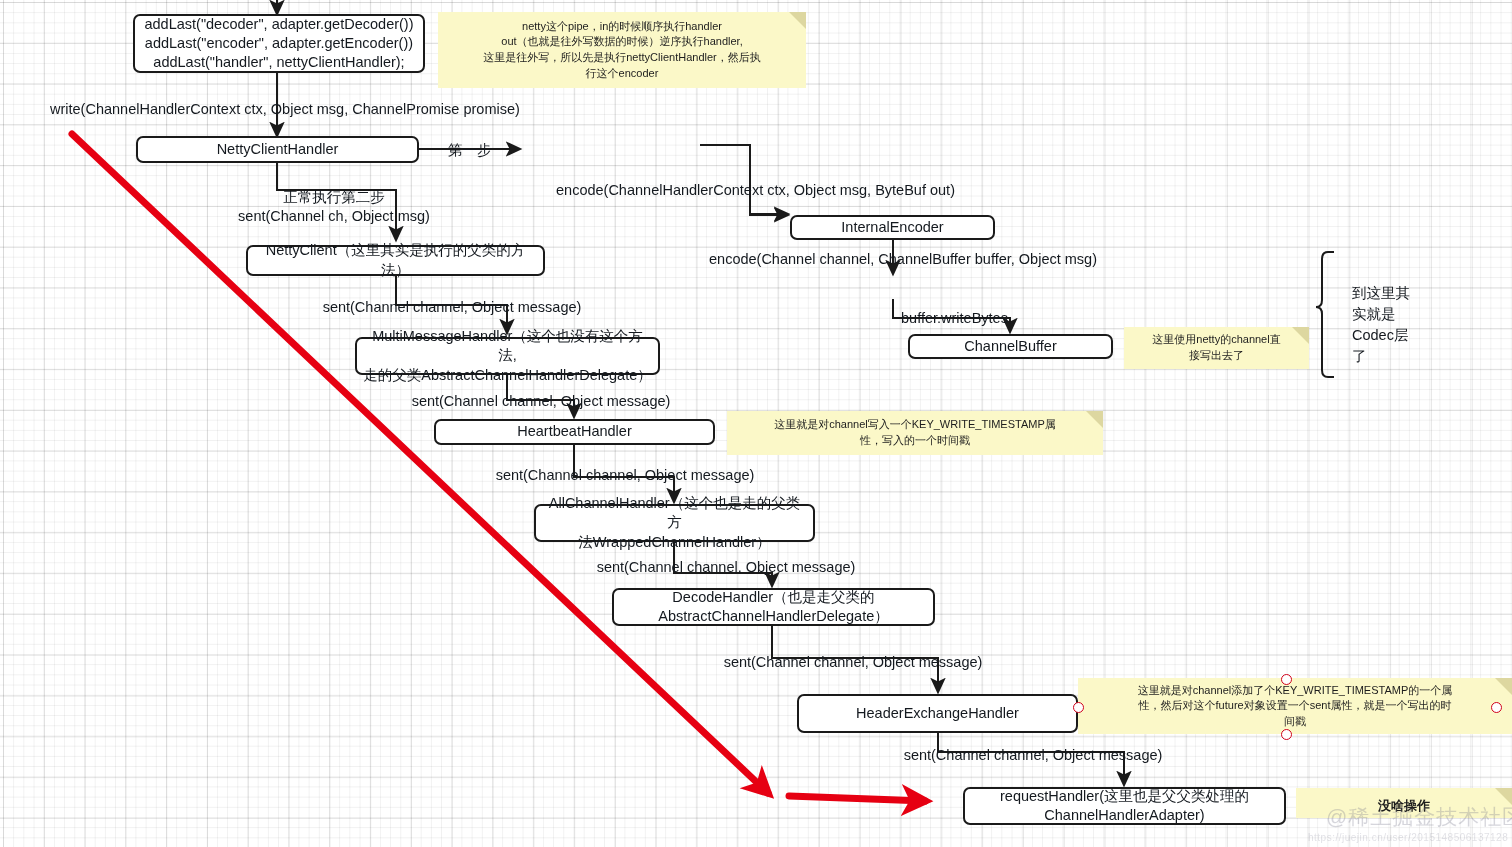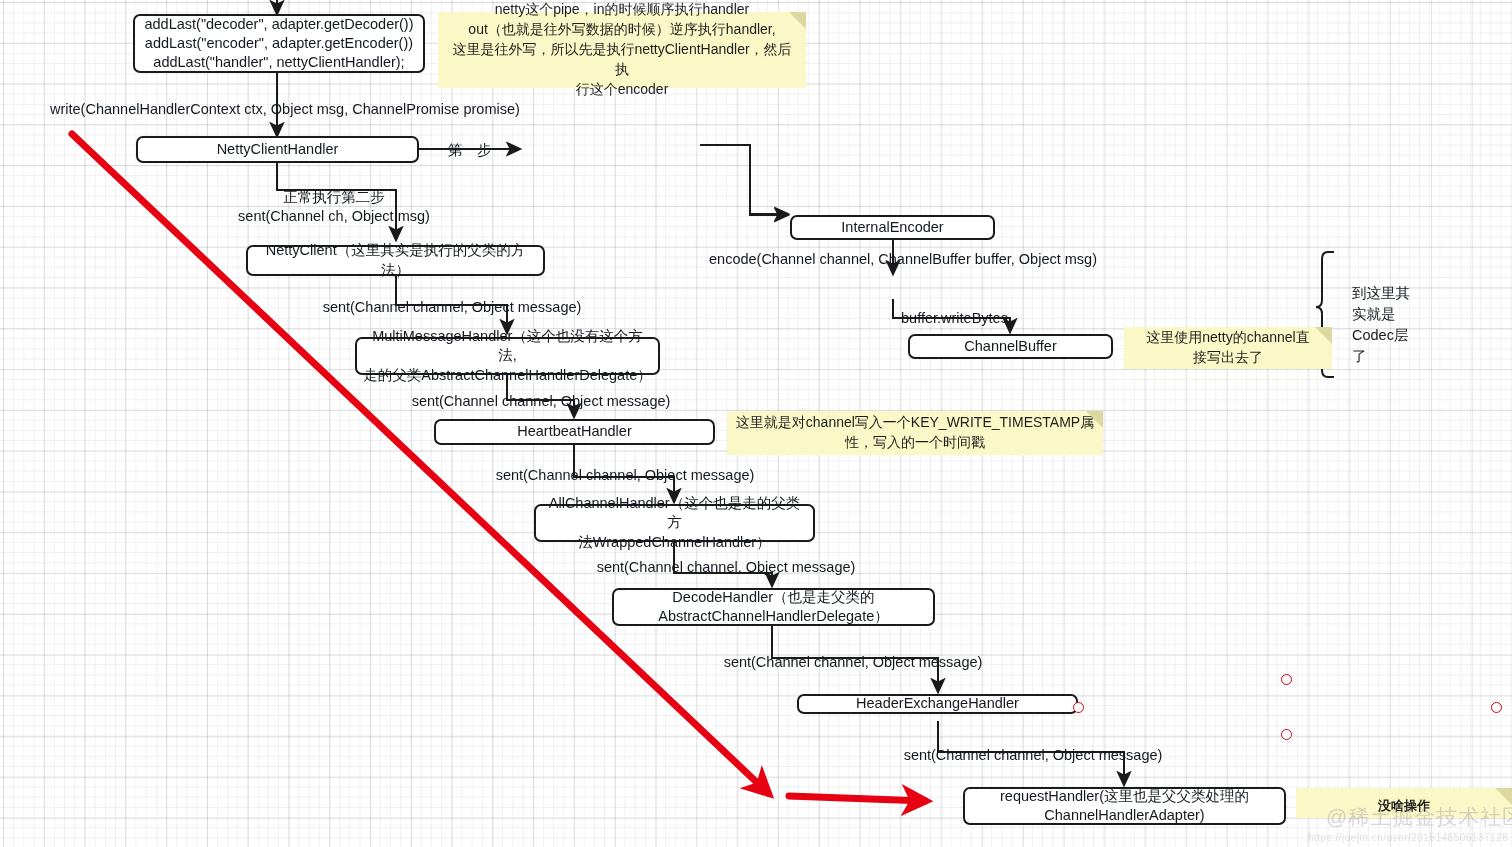--- a/index.html
+++ b/index.html
@@ -40,21 +40,21 @@
     font-size:14.5px;
     padding:2px 6px;
     white-space:pre-line;
     z-index:6;
   }
   .note{
     position:absolute;
     box-sizing:border-box;
     background:#fbf8c8;
     color:#1d1d1d;
-    font-size:14px;
+    font-size:11px;
     line-height:1.42;
     text-align:center;
     display:flex;
     align-items:center;
     justify-content:center;
     white-space:pre-line;
     padding:3px 8px;
     z-index:5;
   }
   .note .foldcorner{
@@ -190,21 +190,21 @@
 走的父类AbstractChannelHandlerDelegate）</div>
 
   <div class="node" style="left:434px;top:419px;width:281px;height:26px;">HeartbeatHandler</div>
 
   <div class="node" style="left:534px;top:504px;width:281px;height:38px;">AllChannelHandler（这个也是走的父类方
 法WrappedChannelHandler）</div>
 
   <div class="node" style="left:612px;top:588px;width:323px;height:38px;">DecodeHandler（也是走父类的
 AbstractChannelHandlerDelegate）</div>
 
-  <div class="node" style="left:797px;top:694px;width:281px;height:20px;">HeaderExchangeHandler</div>
+  <div class="node" style="left:797px;top:694px;width:281px;height:39px;">HeaderExchangeHandler</div>
 
   <div class="node" style="left:963px;top:787px;width:323px;height:38px;">requestHandler(这里也是父父类处理的
 ChannelHandlerAdapter)</div>
 
   <div class="node" style="left:790px;top:215px;width:205px;height:25px;">InternalEncoder</div>
 
 
   <div class="node" style="left:908px;top:334px;width:205px;height:25px;">ChannelBuffer</div>
 
   <div class="handle" style="left:1073px;top:702px;"></div>
@@ -222,51 +222,58 @@
   <div class="clabel" style="left:541px;top:393px;">sent(Channel channel, Object message)</div>
 
   <div class="clabel" style="left:625px;top:467px;">sent(Channel channel, Object message)</div>
 
   <div class="clabel" style="left:726px;top:559px;">sent(Channel channel, Object message)</div>
 
   <div class="clabel" style="left:853px;top:654px;">sent(Channel channel, Object message)</div>
 
   <div class="clabel" style="left:1033px;top:747px;">sent(Channel channel, Object message)</div>
 
+  <div class="label" style="left:556px;top:182px;">encode(ChannelHandlerContext ctx, Object msg, ByteBuf out)</div>
 
   <div class="label" style="left:709px;top:251px;">encode(Channel channel, ChannelBuffer buffer, Object msg)</div>
 
   <div class="label" style="left:901px;top:310px;">buffer.writeBytes</div>
 
   <div class="note" style="left:438px;top:12px;width:368px;height:76px;">
     <span class="foldcorner"></span>
     <span>netty这个pipe，in的时候顺序执行handler
 out（也就是往外写数据的时候）逆序执行handler,
 这里是往外写，所以先是执行nettyClientHandler，然后执
 行这个encoder</span>
   </div>
 
 
-  <div class="note" style="left:1124px;top:327px;width:208px;height:42px;">
+  <div class="note" style="left:1124px;top:327px;width:185px;height:42px;">
     <span class="foldcorner"></span>
     <span>这里使用netty的channel直
 接写出去了</span>
   </div>
 
   <div class="label" style="left:1352px;top:283px;line-height:1.45;white-space:pre-line;text-align:left;">到这里其
 实就是
 Codec层
 了</div>
 
   <div class="note" style="left:727px;top:411px;width:376px;height:44px;">
     <span class="foldcorner"></span>
     <span>这里就是对channel写入一个KEY_WRITE_TIMESTAMP属
 性，写入的一个时间戳</span>
   </div>
 
+  <div class="note" style="left:1078px;top:678px;width:434px;height:56px;">
+    <span class="foldcorner"></span>
+    <span>这里就是对channel添加了个KEY_WRITE_TIMESTAMP的一个属
+性，然后对这个future对象设置一个sent属性，就是一个写出的时
+间戳</span>
+  </div>
   <div class="handle" style="left:1281px;top:674px;"></div>
   <div class="handle" style="left:1281px;top:729px;"></div>
   <div class="handle" style="left:1491px;top:702px;"></div>
 
   <div class="note" style="left:1296px;top:788px;width:216px;height:30px;font-weight:bold;font-size:13px;align-items:flex-end;padding-top:2px;">
     <span class="foldcorner"></span>
     <span>没啥操作</span>
   </div>
 
   <div class="watermark" style="left:1326px;top:803px;">@稀土掘金技术社区</div>

